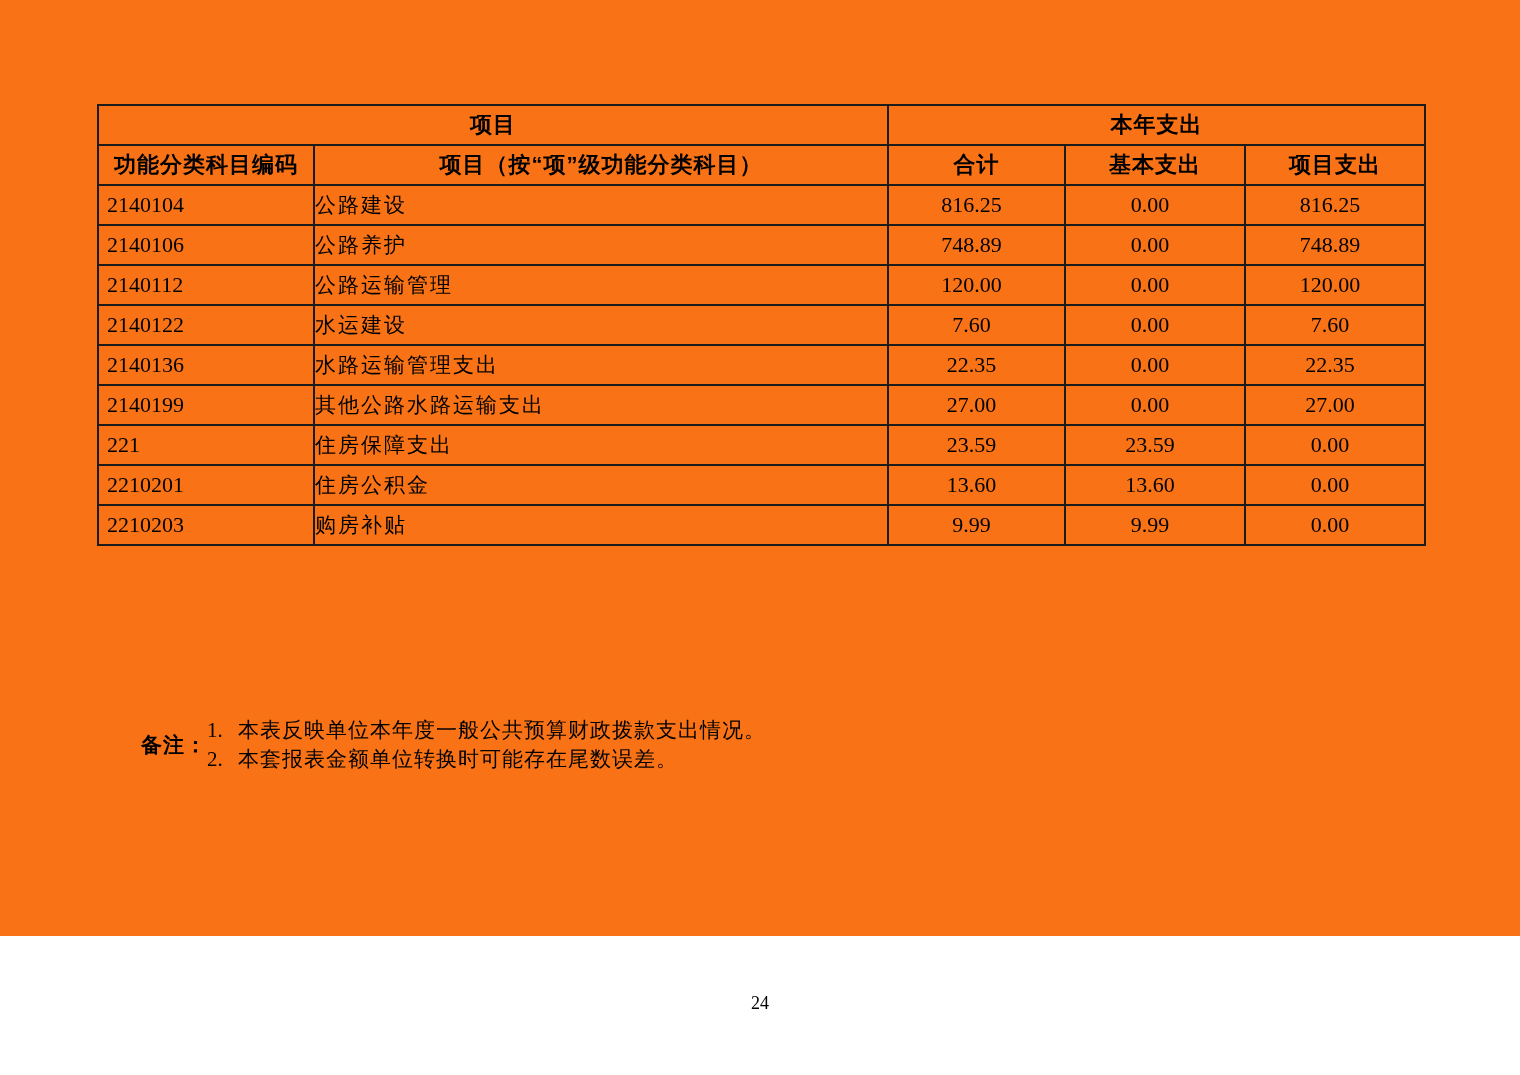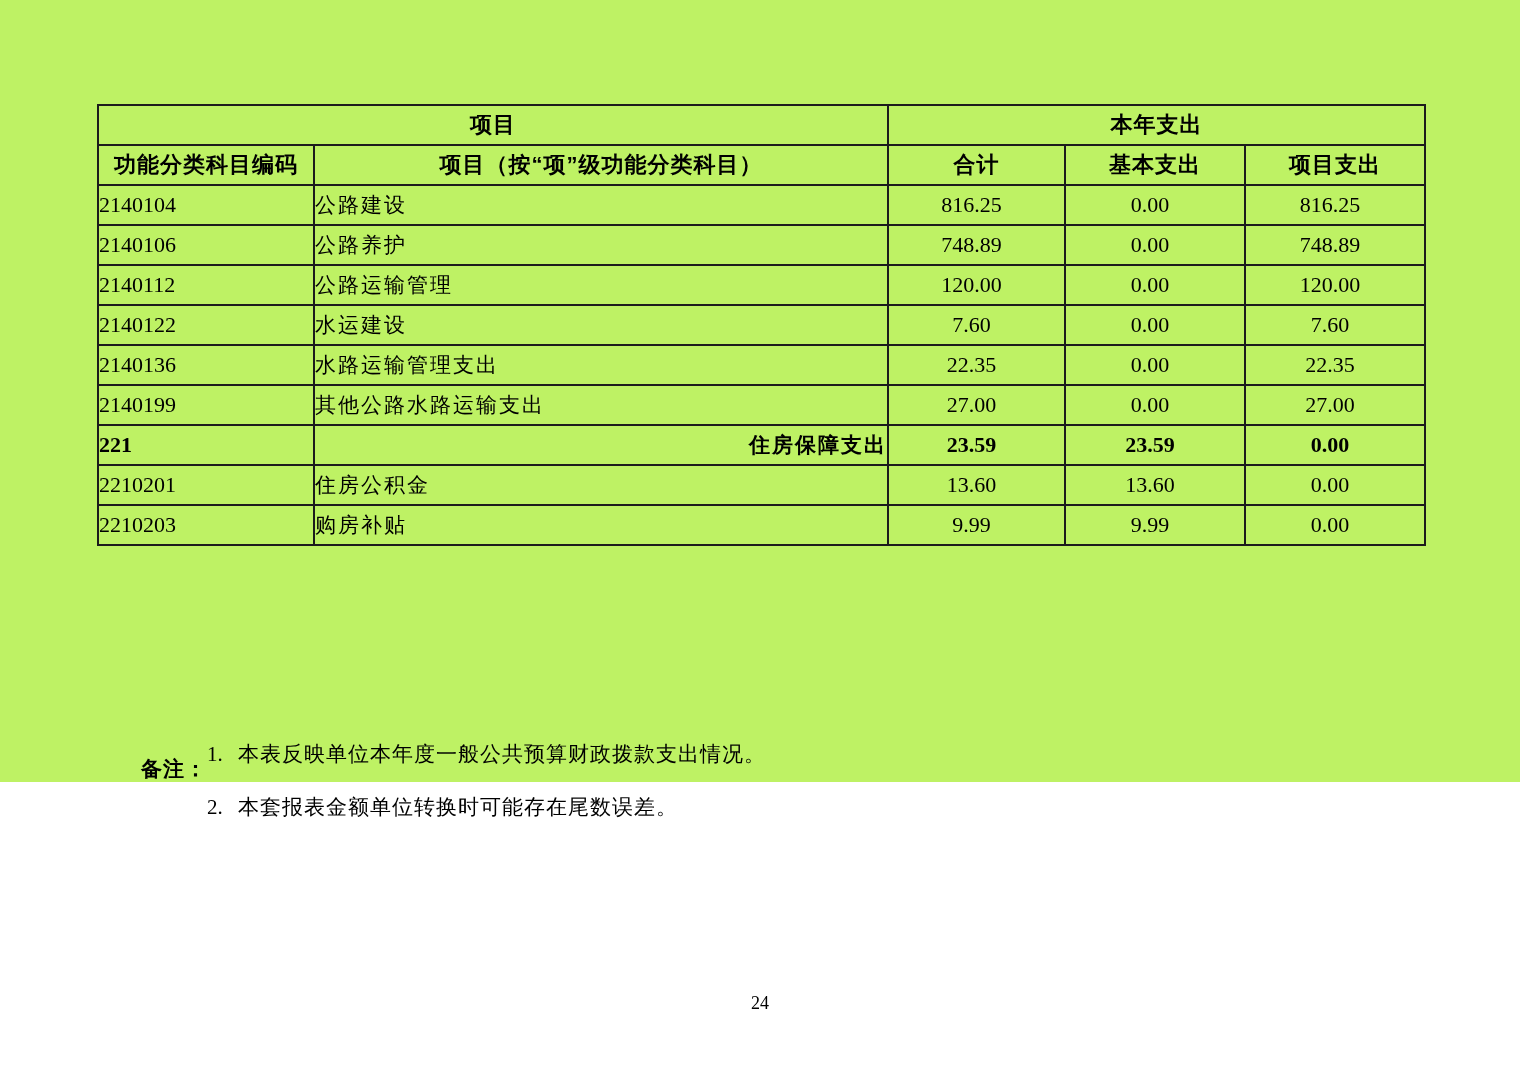--- a/index.html
+++ b/index.html
@@ -7,22 +7,22 @@
     width: 1520px;
     height: 1075px;
     background: #ffffff;
     color: #000000;
     font-family: "Liberation Serif", "DejaVu Serif", serif;
     overflow: hidden;
   }
   .page {
     position: relative;
     width: 1520px;
-    height: 782px;
-    background: #bef264;
+    height: 936px;
+    background: #f97316;
   }
 
   
   table.budget-table {
     position: absolute;
     left: 97px;
     top: 104px;
     width: 1327px;
     border-collapse: collapse;
     table-layout: fixed;
@@ -38,58 +38,57 @@
   .budget-table thead th {
     font-family: "Liberation Sans", "DejaVu Sans", sans-serif;
     font-weight: 700;
     font-size: 22px;
     text-align: center;
     letter-spacing: 1px;
   }
   .cell-code {
     font-size: 22px;
     text-align: left;
-    padding-left: 0;
+    padding-left: 8px;
   }
   .cell-name {
     font-size: 21px;
     text-align: left;
     padding-left: 0;
     letter-spacing: 2px;
   }
   .cell-num {
     font-size: 22px;
     text-align: center;
     padding-right: 10px;
   }
   tr.data-row.bold td {
-    font-weight: 700;
+    font-weight: 400;
   }
   tr.data-row.bold .cell-name {
     font-family: "Liberation Sans", "DejaVu Sans", sans-serif;
     font-size: 21px;
-    text-align: right;
   }
 
   
   .notes {
     position: absolute;
     left: 141px;
     top: 716px;
     display: flex;
     align-items: center;
     font-size: 21px;
     line-height: 29px;
   }
   .notes-label {
     font-weight: 700;
     letter-spacing: 1px;
     flex: 0 0 auto;
   }
-  .note-line { white-space: nowrap; margin-top: 24px; }
+  .note-line { white-space: nowrap; }
   .note-num {
     display: inline-block;
     margin-right: 10px;
   }
   .note-text { letter-spacing: 1px; }
 
   
   .page-number {
     position: absolute;
     left: 0;

